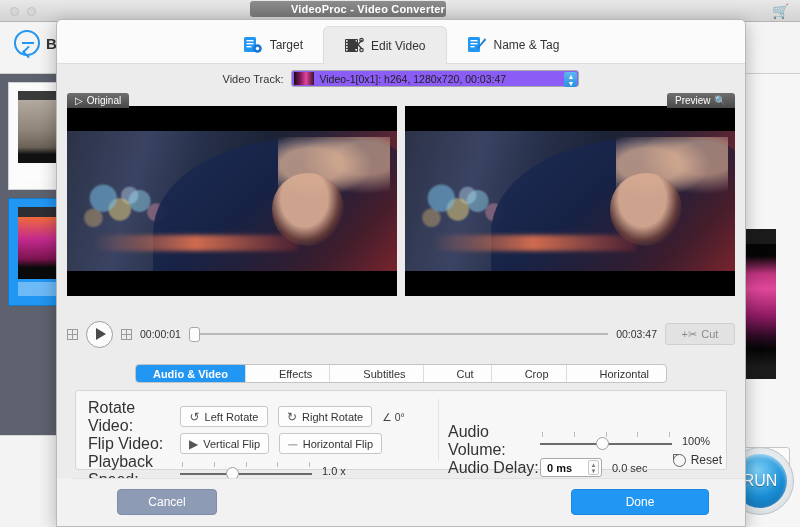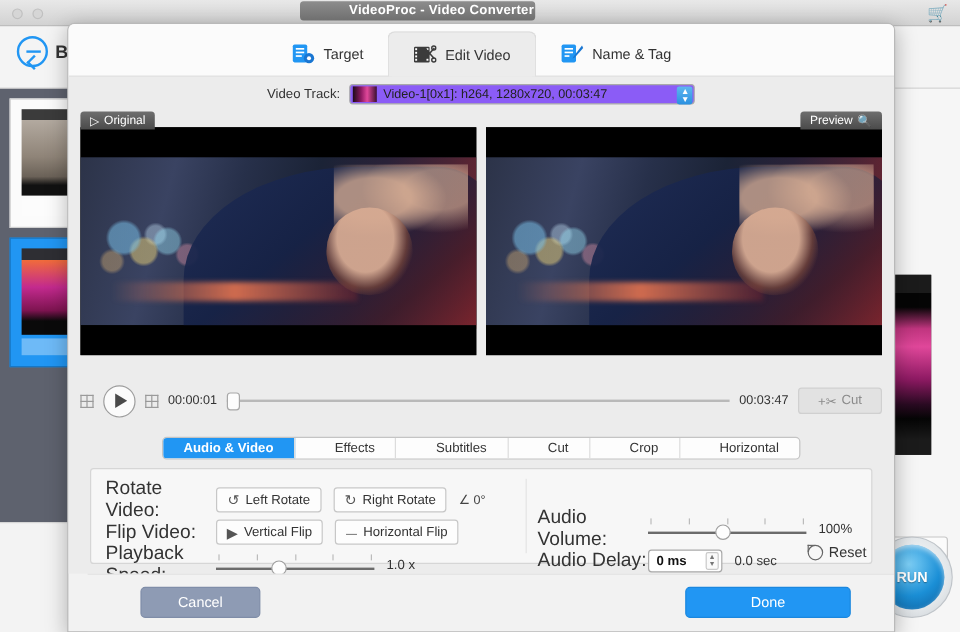--- a/index.html
+++ b/index.html
@@ -133,21 +133,21 @@
   .bg-run {
     position: absolute; right: 6px; bottom: 12px;
     width: 68px; height: 68px; border-radius: 50%;
     background: radial-gradient(circle at 50% 45%, #ffffff, #e3e7ea 62%, #c8cdd2 100%);
     border: 1px solid #bfc4c9;
     display: flex; align-items: center; justify-content: center;
   }
   .bg-run-inner {
     width: 54px; height: 54px; border-radius: 50%;
     background: radial-gradient(circle at 45% 30%, #7ed0f7, #1b8fd6 55%, #0f5f9d 100%);
-    color: #fff; font-weight: bold; font-size: 12px;
+    color: #fff; font-weight: normal; font-size: 16px;
     display: flex; align-items: center; justify-content: center;
     text-shadow: 0 1px 1px rgba(0,0,0,.35);
     box-shadow: inset 0 2px 4px rgba(255,255,255,.6);
   }
 
   
   .modal {
     position: absolute; left: 56px; top: 19px; width: 690px; height: 508px;
     background: #f2f2f2;
     border: 1px solid #b9b9b9;

